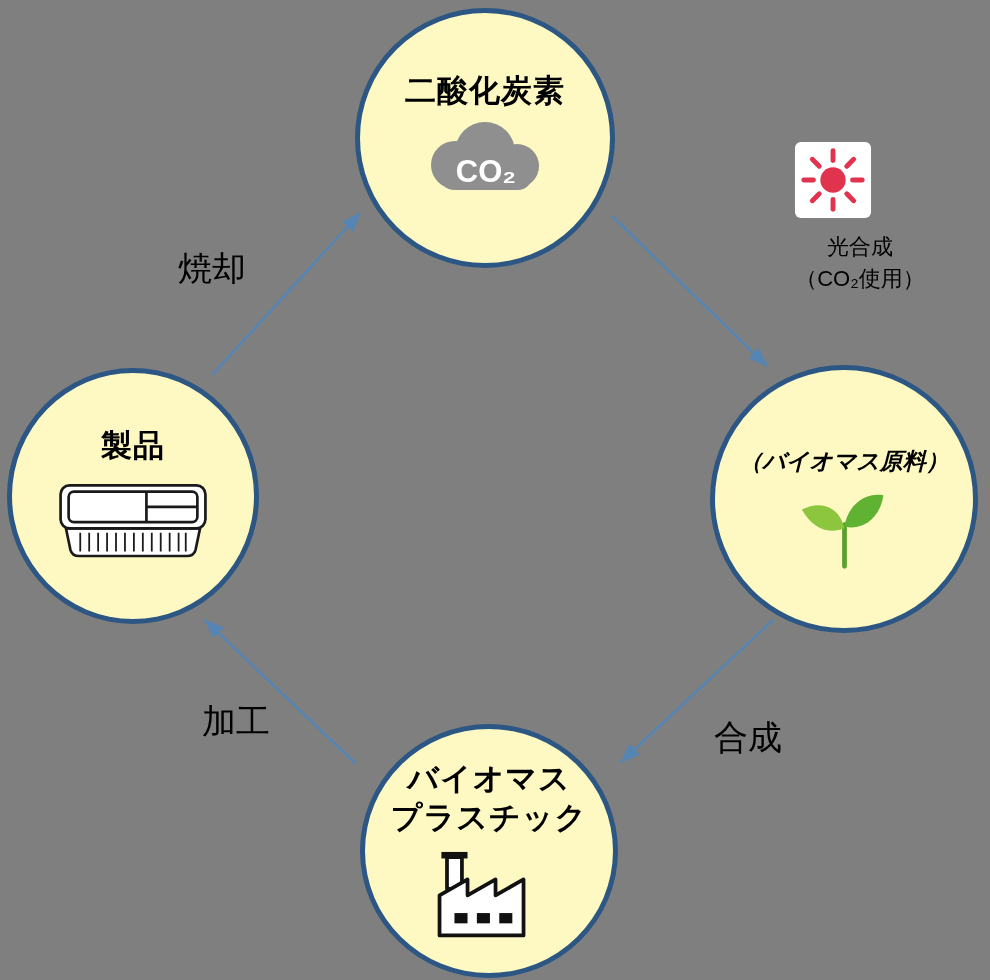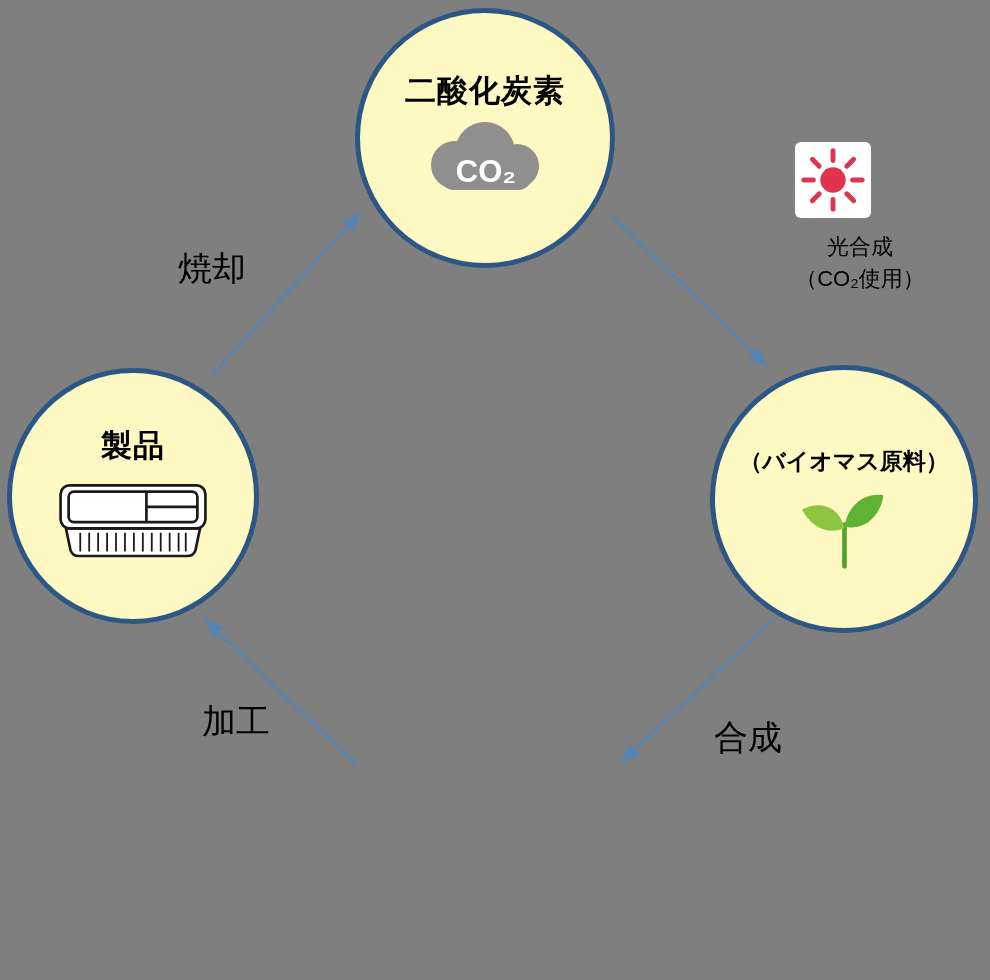--- a/index.html
+++ b/index.html
@@ -33,21 +33,21 @@
     position:absolute;
     background:#fef9c3;
     border:5px solid var(--node-border);
     border-radius:50%;
     display:flex;flex-direction:column;
     align-items:center;justify-content:center;
     text-align:center;
     color:#000;
   }
   .node-title{font-size:31px;font-weight:bold;letter-spacing:1px;line-height:1.25;}
-  .node-subtitle{font-size:23px;font-weight:bold;margin-top:19px;}
+  .node-subtitle{font-size:23px;font-weight:bold;margin-top:19px;font-style:italic;}
   .node-co2{left:355px;top:8px;width:260px;height:260px;}
   .node-plant{left:710px;top:365px;width:268px;height:268px;}
   .node-product{left:7px;top:368px;width:252px;height:256px;text-align:right;}
   .node-bioplastic{left:360px;top:724px;width:258px;height:254px;}
   .node-co2 .node-title{margin-top:6px;}
   .icon{display:block;}
   .cloud-fill{fill:var(--cloud);}
   .cloud-text{fill:#ffffff;font-size:31px;font-weight:bold;font-family:"Liberation Sans",sans-serif;}
   .sun-fill{fill:var(--sun);}
   .sun-stroke{stroke:var(--sun);stroke-width:5;stroke-linecap:round;}
@@ -110,20 +110,36 @@
         <path d="M10,54 L15,78 Q17,85 25,85 L145,85 Q153,85 155,78 L160,54 Z"></path>
         <rect x="4" y="6" width="162" height="48" rx="10"></rect>
         <rect x="13" y="13" width="144" height="34" rx="6"></rect>
         <line x1="100" y1="13" x2="100" y2="47"></line>
         <line x1="100" y1="30" x2="157" y2="30"></line>
       </g>
       <path d="M26,59 V80 M36,59 V80 M46,59 V80 M56,59 V80 M66,59 V80 M76,59 V80 M86,59 V80 M96,59 V80 M106,59 V80 M116,59 V80 M126,59 V80 M136,59 V80 M144,59 V80" stroke="#1a1a1a" stroke-width="2" fill="none"></path>
     </svg>
   </div>
 
+  <div class="node node-bioplastic">
+    <div class="node-title">バイオマス</div>
+    <div class="node-title">プラスチック</div>
+    <svg class="icon" viewBox="0 0 130 105" width="122" height="98" style="margin-top:6px">
+      <g stroke="#111111" fill="#ffffff" stroke-width="4" stroke-linejoin="round">
+        <rect x="20" y="14" width="16" height="34"></rect>
+        <line x1="14" y1="12" x2="42" y2="12" stroke-width="7"></line>
+        <path d="M12,98 V55 L42,38 V55 L72,38 V55 L102,38 V98 Z"></path>
+      </g>
+      <g fill="#111111">
+        <rect x="28" y="74" width="14" height="11"></rect>
+        <rect x="52" y="74" width="14" height="11"></rect>
+        <rect x="76" y="74" width="14" height="11"></rect>
+      </g>
+    </svg>
+  </div>
 
   <div class="edge-label edge-label-large label-incineration">焼却</div>
 
   <svg class="sun-badge" viewBox="0 0 80 80">
     <rect x="1" y="1" width="78" height="78" rx="6" fill="#ffffff"></rect>
     <circle cx="40" cy="40" r="13" class="sun-fill"></circle>
     <g class="sun-stroke" fill="none">
       <line x1="60" y1="40" x2="70" y2="40"></line>
       <line x1="54.1" y1="54.1" x2="61.2" y2="61.2"></line>
       <line x1="40" y1="60" x2="40" y2="70"></line>

